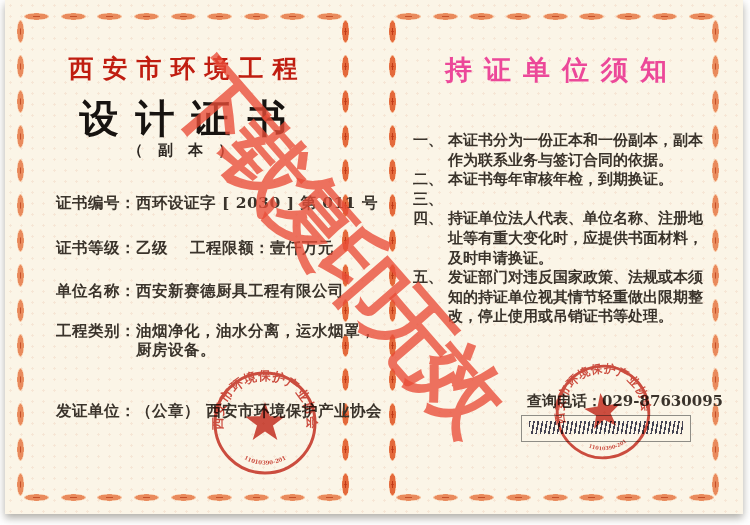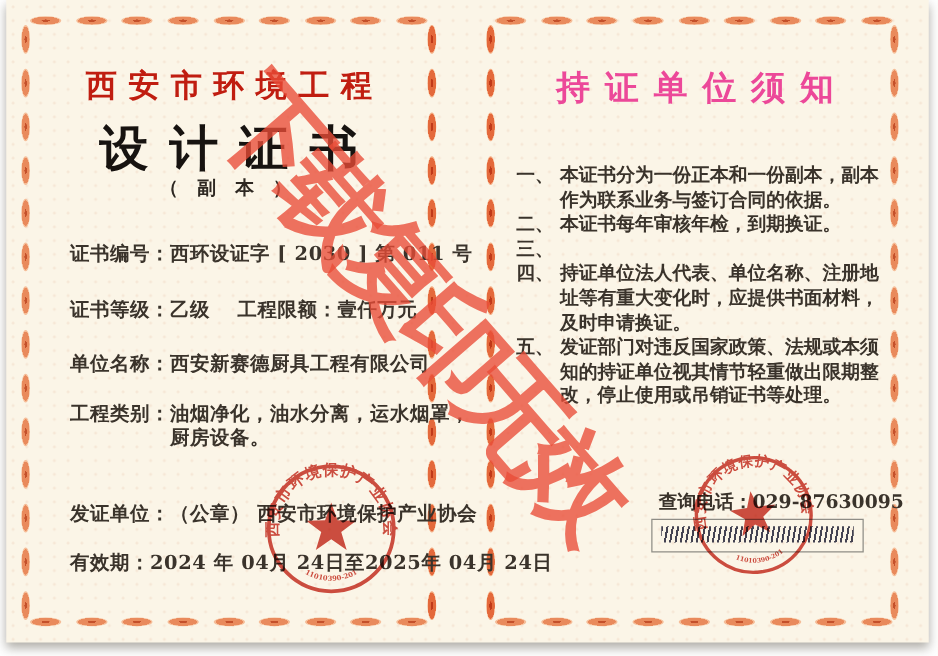--- a/index.html
+++ b/index.html
@@ -193,23 +193,20 @@
   </div>
   <div class="row" style="top:281px;">
     <span class="lab">单位名称：</span><span>西安新赛德厨具工程有限公司</span>
   </div>
   <div class="row" style="top:321px;">
     <span class="lab">工程类别：</span><span class="wrapval">油烟净化，油水分离，运水烟罩，厨房设备。</span>
   </div>
   <div class="row" style="top:401px;">
     <span class="lab">发证单位：</span><span>（公章）  西安市环境保护产业协会</span>
   </div>
-  <div class="row" style="top:440px;">
-    <span class="lab">有效期：</span><span>2024 年  04月  24日至2025年  04月  24日</span>
-  </div>
 
   <div class="center-line rt">持证单位须知</div>
 
   <div class="notice">
     <div class="item">
       <span class="num">一、</span>
       <span class="txt">本证书分为一份正本和一份副本，副本作为联系业务与签订合同的依据。</span>
     </div>
     <div class="item">
       <span class="num">二、</span>

